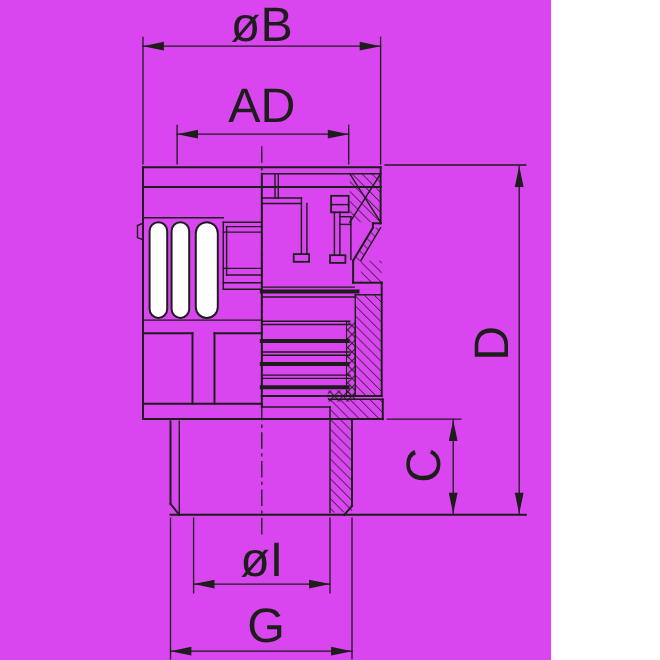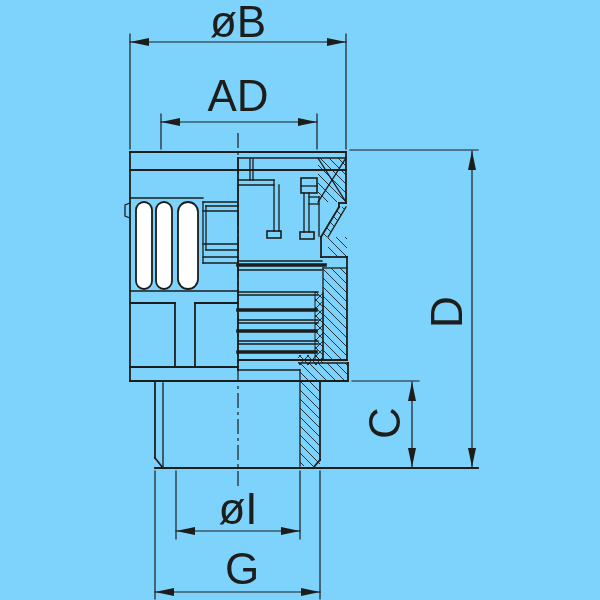--- a/index.html
+++ b/index.html
@@ -1,16 +1,16 @@
 <!DOCTYPE html>
 <html><head>
 <meta charset="utf-8">
 <style>
   html,body{margin:0;padding:0;background:#ffffff;}
-  .stage{position:relative;width:600px;height:600px;background:#7dd3fc;overflow:hidden;
+  .stage{position:relative;width:501px;height:600px;background:#d946ef;overflow:hidden;
          font-family:"Liberation Sans", sans-serif;}
   svg{display:block;}
   .ln   {stroke:#1d1d1b;fill:none;stroke-width:1.8;stroke-linecap:square;}
   .ln2  {stroke:#1d1d1b;fill:none;stroke-width:1.3;stroke-linecap:square;}
   .thin {stroke:#1d1d1b;fill:none;stroke-width:1;stroke-linecap:square;}
   .thick{stroke:#1d1d1b;fill:none;stroke-width:3.6;stroke-linecap:square;}
   .dim  {stroke:#1d1d1b;fill:none;stroke-width:1.2;stroke-linecap:square;}
   .arr  {fill:#1d1d1b;stroke:none;}
   .cl   {stroke:#1d1d1b;fill:none;stroke-width:1.2;stroke-dasharray:15 4 3 4;}
   .lbl  {fill:#1d1d1b;font-family:"Liberation Sans", sans-serif;font-size:44px;}

